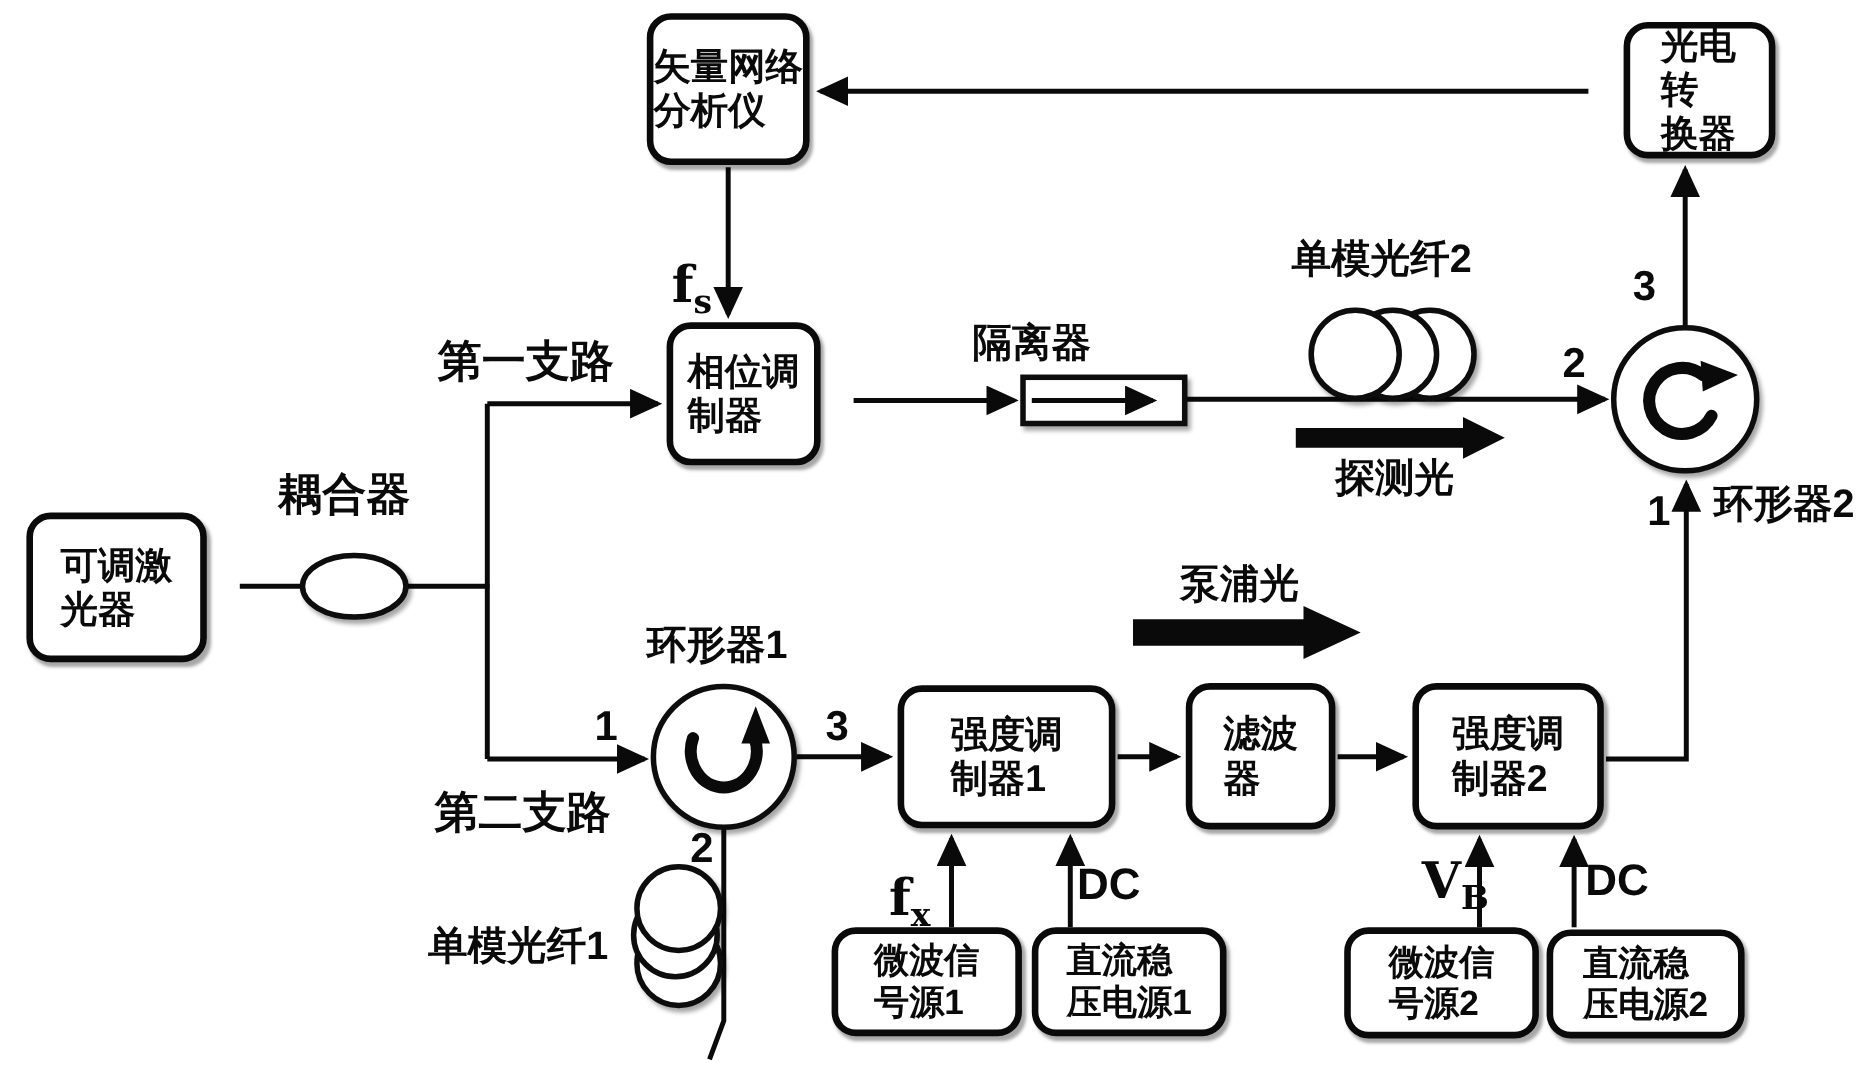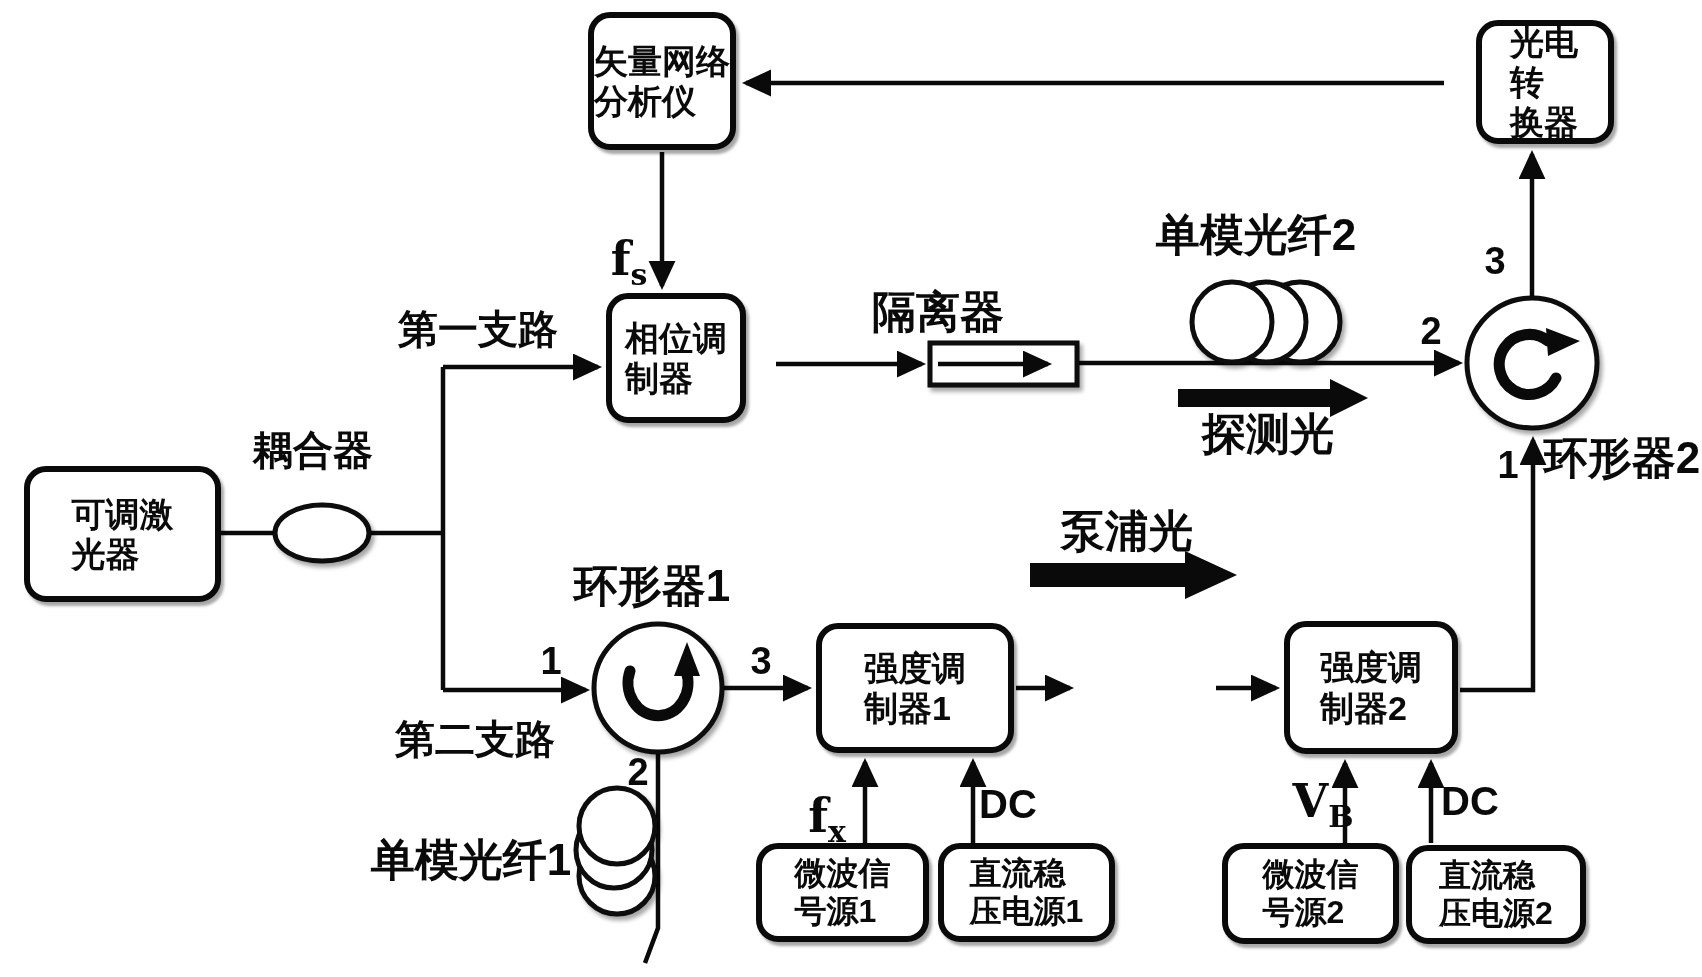--- a/index.html
+++ b/index.html
@@ -10,21 +10,21 @@
   .layer{position:absolute;left:0;top:0;}
   .box{
     position:absolute;display:flex;align-items:center;justify-content:center;
     white-space:pre-line;
     border:6px solid #0a0a0a;border-radius:22px;background:#ffffff;
     box-shadow:3px 4px 3px rgba(0,0,0,0.35);
     font-weight:bold;font-size:34px;line-height:1.18;box-sizing:border-box;
   }
   .lbl{
     position:absolute;transform:translate(-50%,-50%);
-    font-weight:bold;font-size:44px;line-height:1;white-space:nowrap;
+    font-weight:bold;font-size:36px;line-height:1;white-space:nowrap;
   }
   .lbl.big{font-size:40px;}
   .port{
     position:absolute;transform:translate(-50%,-50%);
     font-weight:bold;font-size:38px;line-height:1;
   }
   .sig{
     position:absolute;transform:translate(-50%,-50%);
     font-family:"DejaVu Serif","Liberation Serif",serif;
     font-weight:bold;font-size:46px;line-height:1;white-space:nowrap;
@@ -96,26 +96,28 @@
     <polygon points="1546,328 1548,356 1580,341" fill="#0a0a0a"></polygon>
 
     <polygon points="1178,389 1330,389 1330,379 1368,398 1330,417 1330,407 1178,407" fill="#0a0a0a"></polygon>
     <polygon points="1030,563 1185,563 1185,551 1237,575 1185,599 1185,587 1030,587" fill="#0a0a0a"></polygon>
   </svg>
 
   <div class="box" style="left:588px;top:12px;width:148px;height:138px;">矢量网络
 分析仪</div>
   <div class="box" style="left:1476px;top:20px;width:138px;height:124px;padding-left:28px;">光电转
 换器</div>
-  <div class="box" style="left:24px;top:466px;width:197px;height:136px;">可调激
+  <div class="box" style="left:24px;top:466px;width:164px;height:136px;">可调激
 光器</div>
   <div class="box" style="left:606px;top:293px;width:140px;height:130px;">相位调
 制器</div>
   <div class="box" style="left:816px;top:623px;width:198px;height:130px;">强度调
 制器1</div>
+  <div class="box" style="left:1078px;top:621px;width:136px;height:133px;">滤波
+器</div>
   <div class="box" style="left:1284px;top:621px;width:174px;height:133px;">强度调
 制器2</div>
   <div class="box" style="left:756px;top:843px;width:173px;height:99px;font-size:32px;">微波信
 号源1</div>
   <div class="box" style="left:938px;top:843px;width:177px;height:99px;font-size:32px;">直流稳
 压电源1</div>
   <div class="box" style="left:1222px;top:843px;width:177px;height:101px;font-size:32px;">微波信
 号源2</div>
   <div class="box" style="left:1406px;top:845px;width:180px;height:99px;font-size:32px;">直流稳
 压电源2</div>

